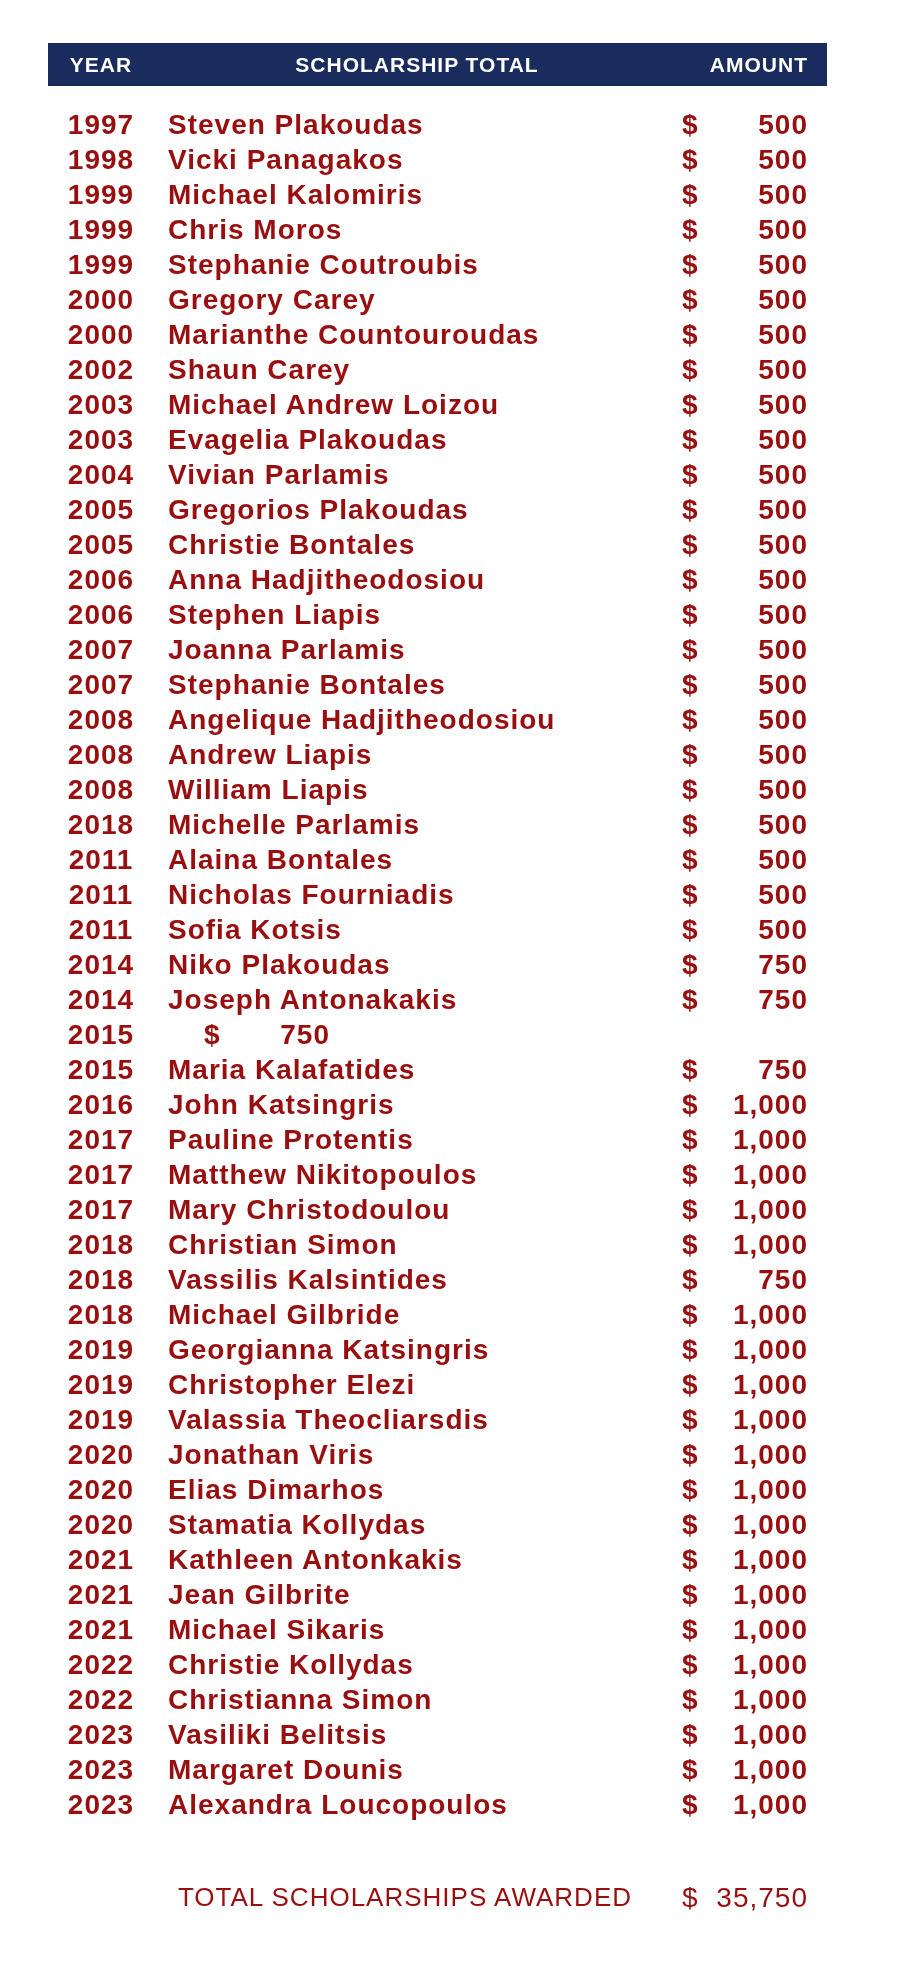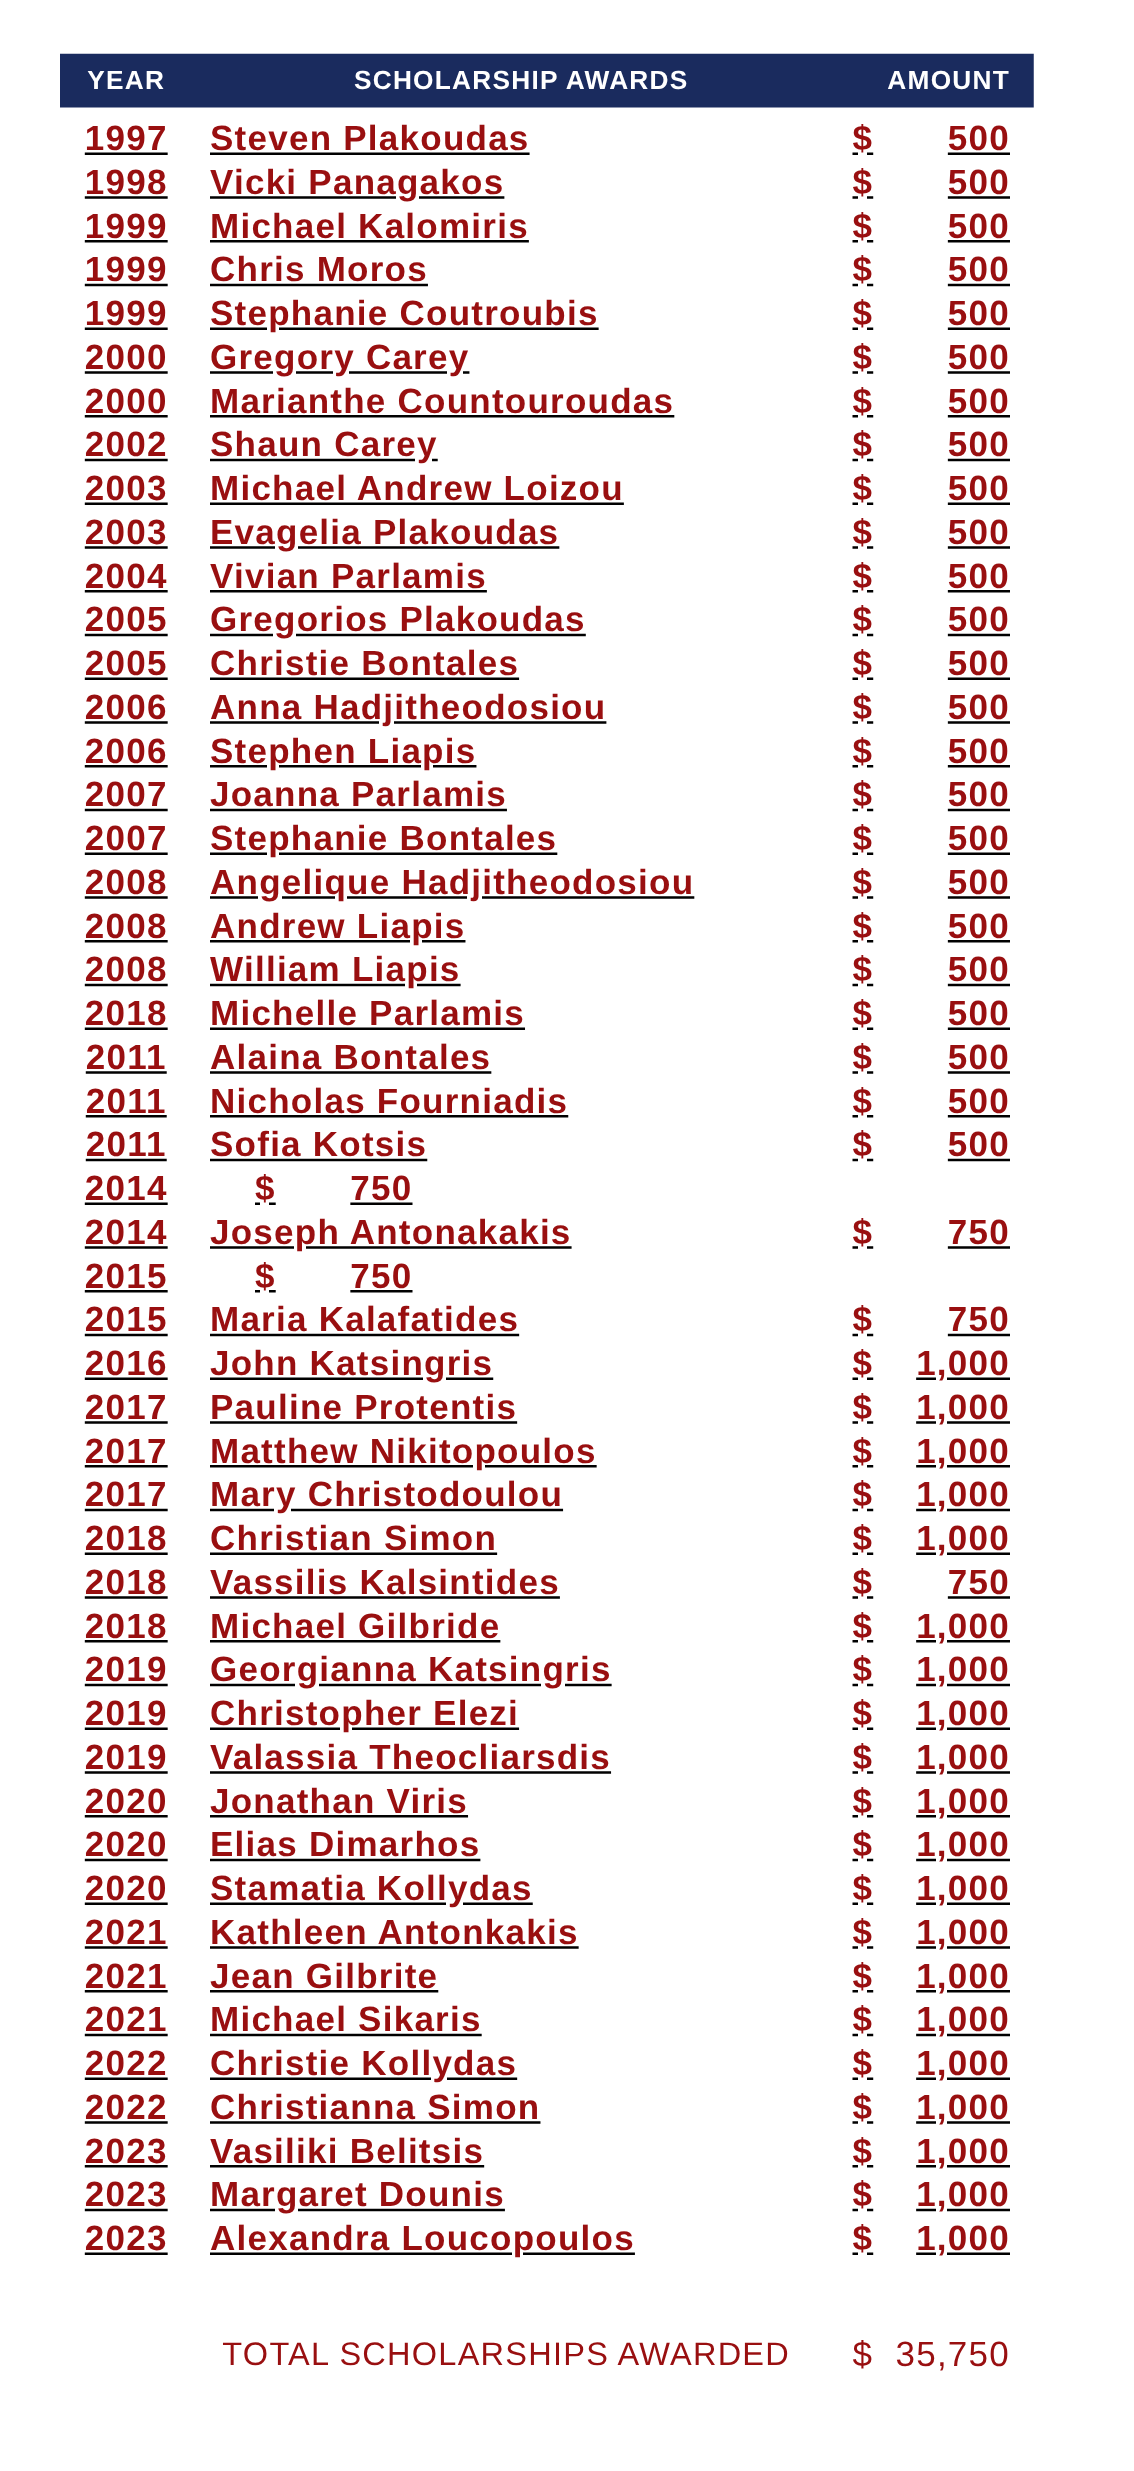--- a/index.html
+++ b/index.html
@@ -56,22 +56,21 @@
   .thead .c-name {
     text-align: center;
     padding-left: 48px;
   }
   .thead .c-amt {
     display: block;
     text-align: right;
   }
   
   .tbody {
-    margin-top: 7px;
-    text-decoration: underline;
+    margin-top: 21px;
   }
   .row {
     display: flex;
     align-items: center;
     height: 35px;
     color: var(--row-fg, #990f10);
     font-weight: bold;
     font-size: 28px;
     letter-spacing: 1px;
   }
@@ -92,21 +91,21 @@
     padding-left: 0;
   }
 </style>
 </head>
 <body style="background: rgb(255, 255, 255);">
 
 <div class="sheet">
 
   <div class="thead">
     <div class="c-year">YEAR</div>
-    <div class="c-name">SCHOLARSHIP AWARDS</div>
+    <div class="c-name">SCHOLARSHIP TOTAL</div>
     <div class="c-amt">AMOUNT</div>
   </div>
 
   <div class="tbody" id="tbody">
       <div class="row">
         <div class="c-year">1997</div>
         <div class="c-name">Steven Plakoudas</div>
         <div class="c-amt">
           <span>$</span>
           <span>500</span>
@@ -291,20 +290,21 @@
       <div class="row">
         <div class="c-year">2011</div>
         <div class="c-name">Sofia Kotsis</div>
         <div class="c-amt">
           <span>$</span>
           <span>500</span>
         </div>
       </div>
       <div class="row">
         <div class="c-year">2014</div>
+        <div class="c-name">Niko Plakoudas</div>
         <div class="c-amt">
           <span>$</span>
           <span>750</span>
         </div>
       </div>
       <div class="row">
         <div class="c-year">2014</div>
         <div class="c-name">Joseph Antonakakis</div>
         <div class="c-amt">
           <span>$</span>

